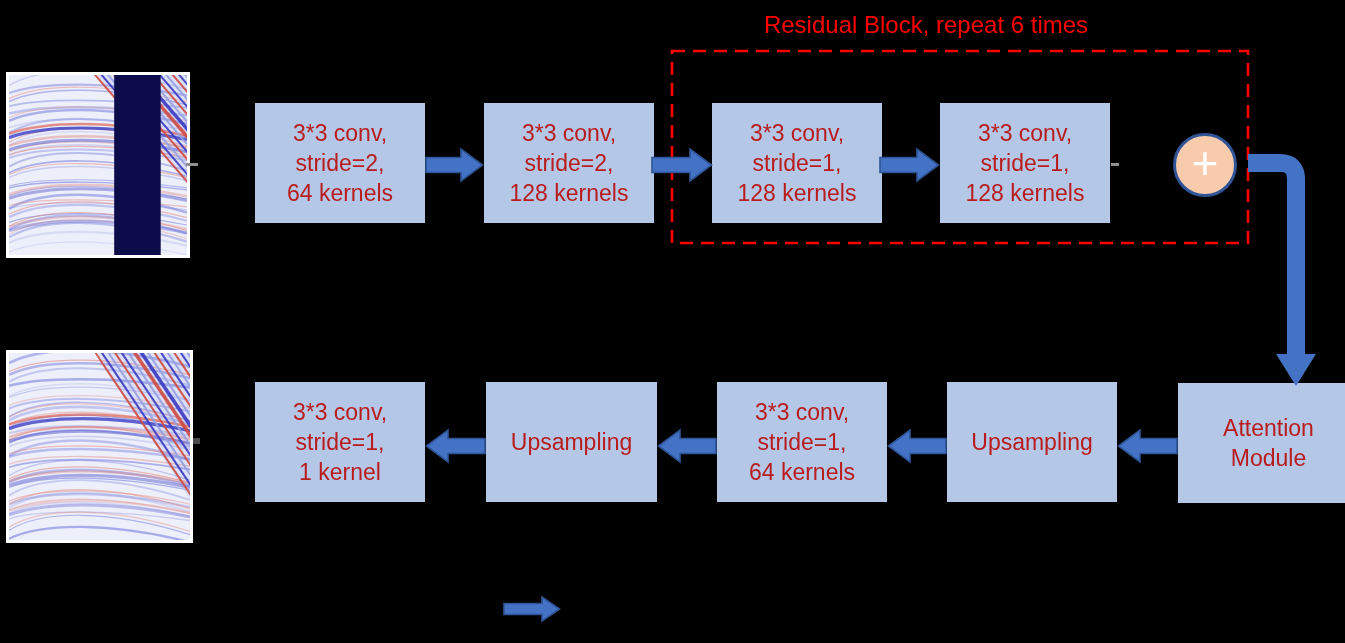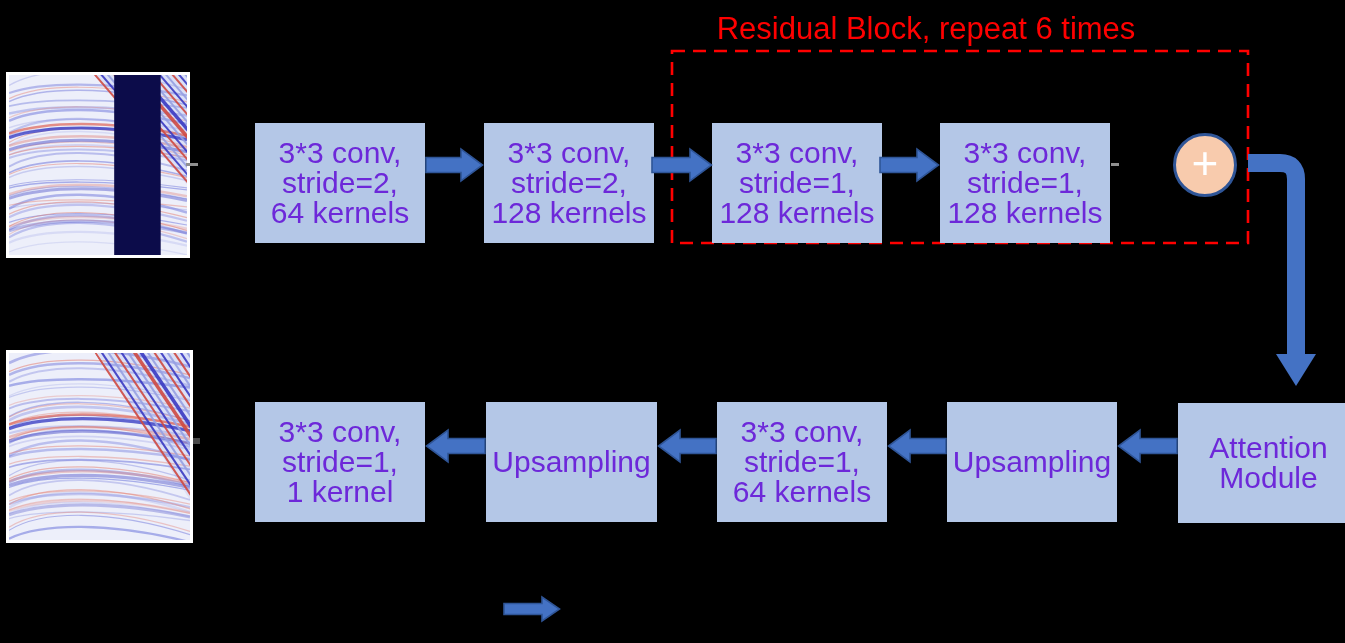--- a/index.html
+++ b/index.html
@@ -1,24 +1,24 @@
 <!DOCTYPE html>
 <html><head>
 <meta charset="utf-8">
 <style>
   html,body{margin:0;padding:0;background:#000;}
   #canvas{position:relative;width:1345px;height:643px;background:#000;overflow:hidden;
           font-family:"Liberation Sans",sans-serif;}
-  .box{position:absolute;background:#b4c7e7;color:#6d28d9;display:flex;align-items:center;
+  .box{position:absolute;background:#b4c7e7;color:#b91c1c;display:flex;align-items:center;
        justify-content:center;text-align:center;white-space:pre-line;
-       font-size:30px;line-height:30px;margin-top:20px;}
+       font-size:23px;line-height:30px;}
   .frame{position:absolute;background:#ffffff;box-sizing:border-box;padding:3px;}
   .frame svg{display:block;width:100%;height:100%;}
   #title{position:absolute;left:696px;top:11px;width:460px;text-align:center;
-         color:#ff0000;font-size:31px;font-weight:400;}
+         color:#ff0000;font-size:24px;font-weight:400;}
   #sum-node{position:absolute;left:1173px;top:133px;width:64px;height:64px;border-radius:50%;
             background:#f8cbad;border:3px solid #2f5597;box-sizing:border-box;
             display:flex;align-items:center;justify-content:center;}
   #sum-node span{color:#ffffff;font-size:46px;font-weight:300;line-height:46px;
                  transform:translateY(-2px);}
   .abs{position:absolute;}
   .tick{position:absolute;background:#909090;}
 </style>
 </head>
 <body>

